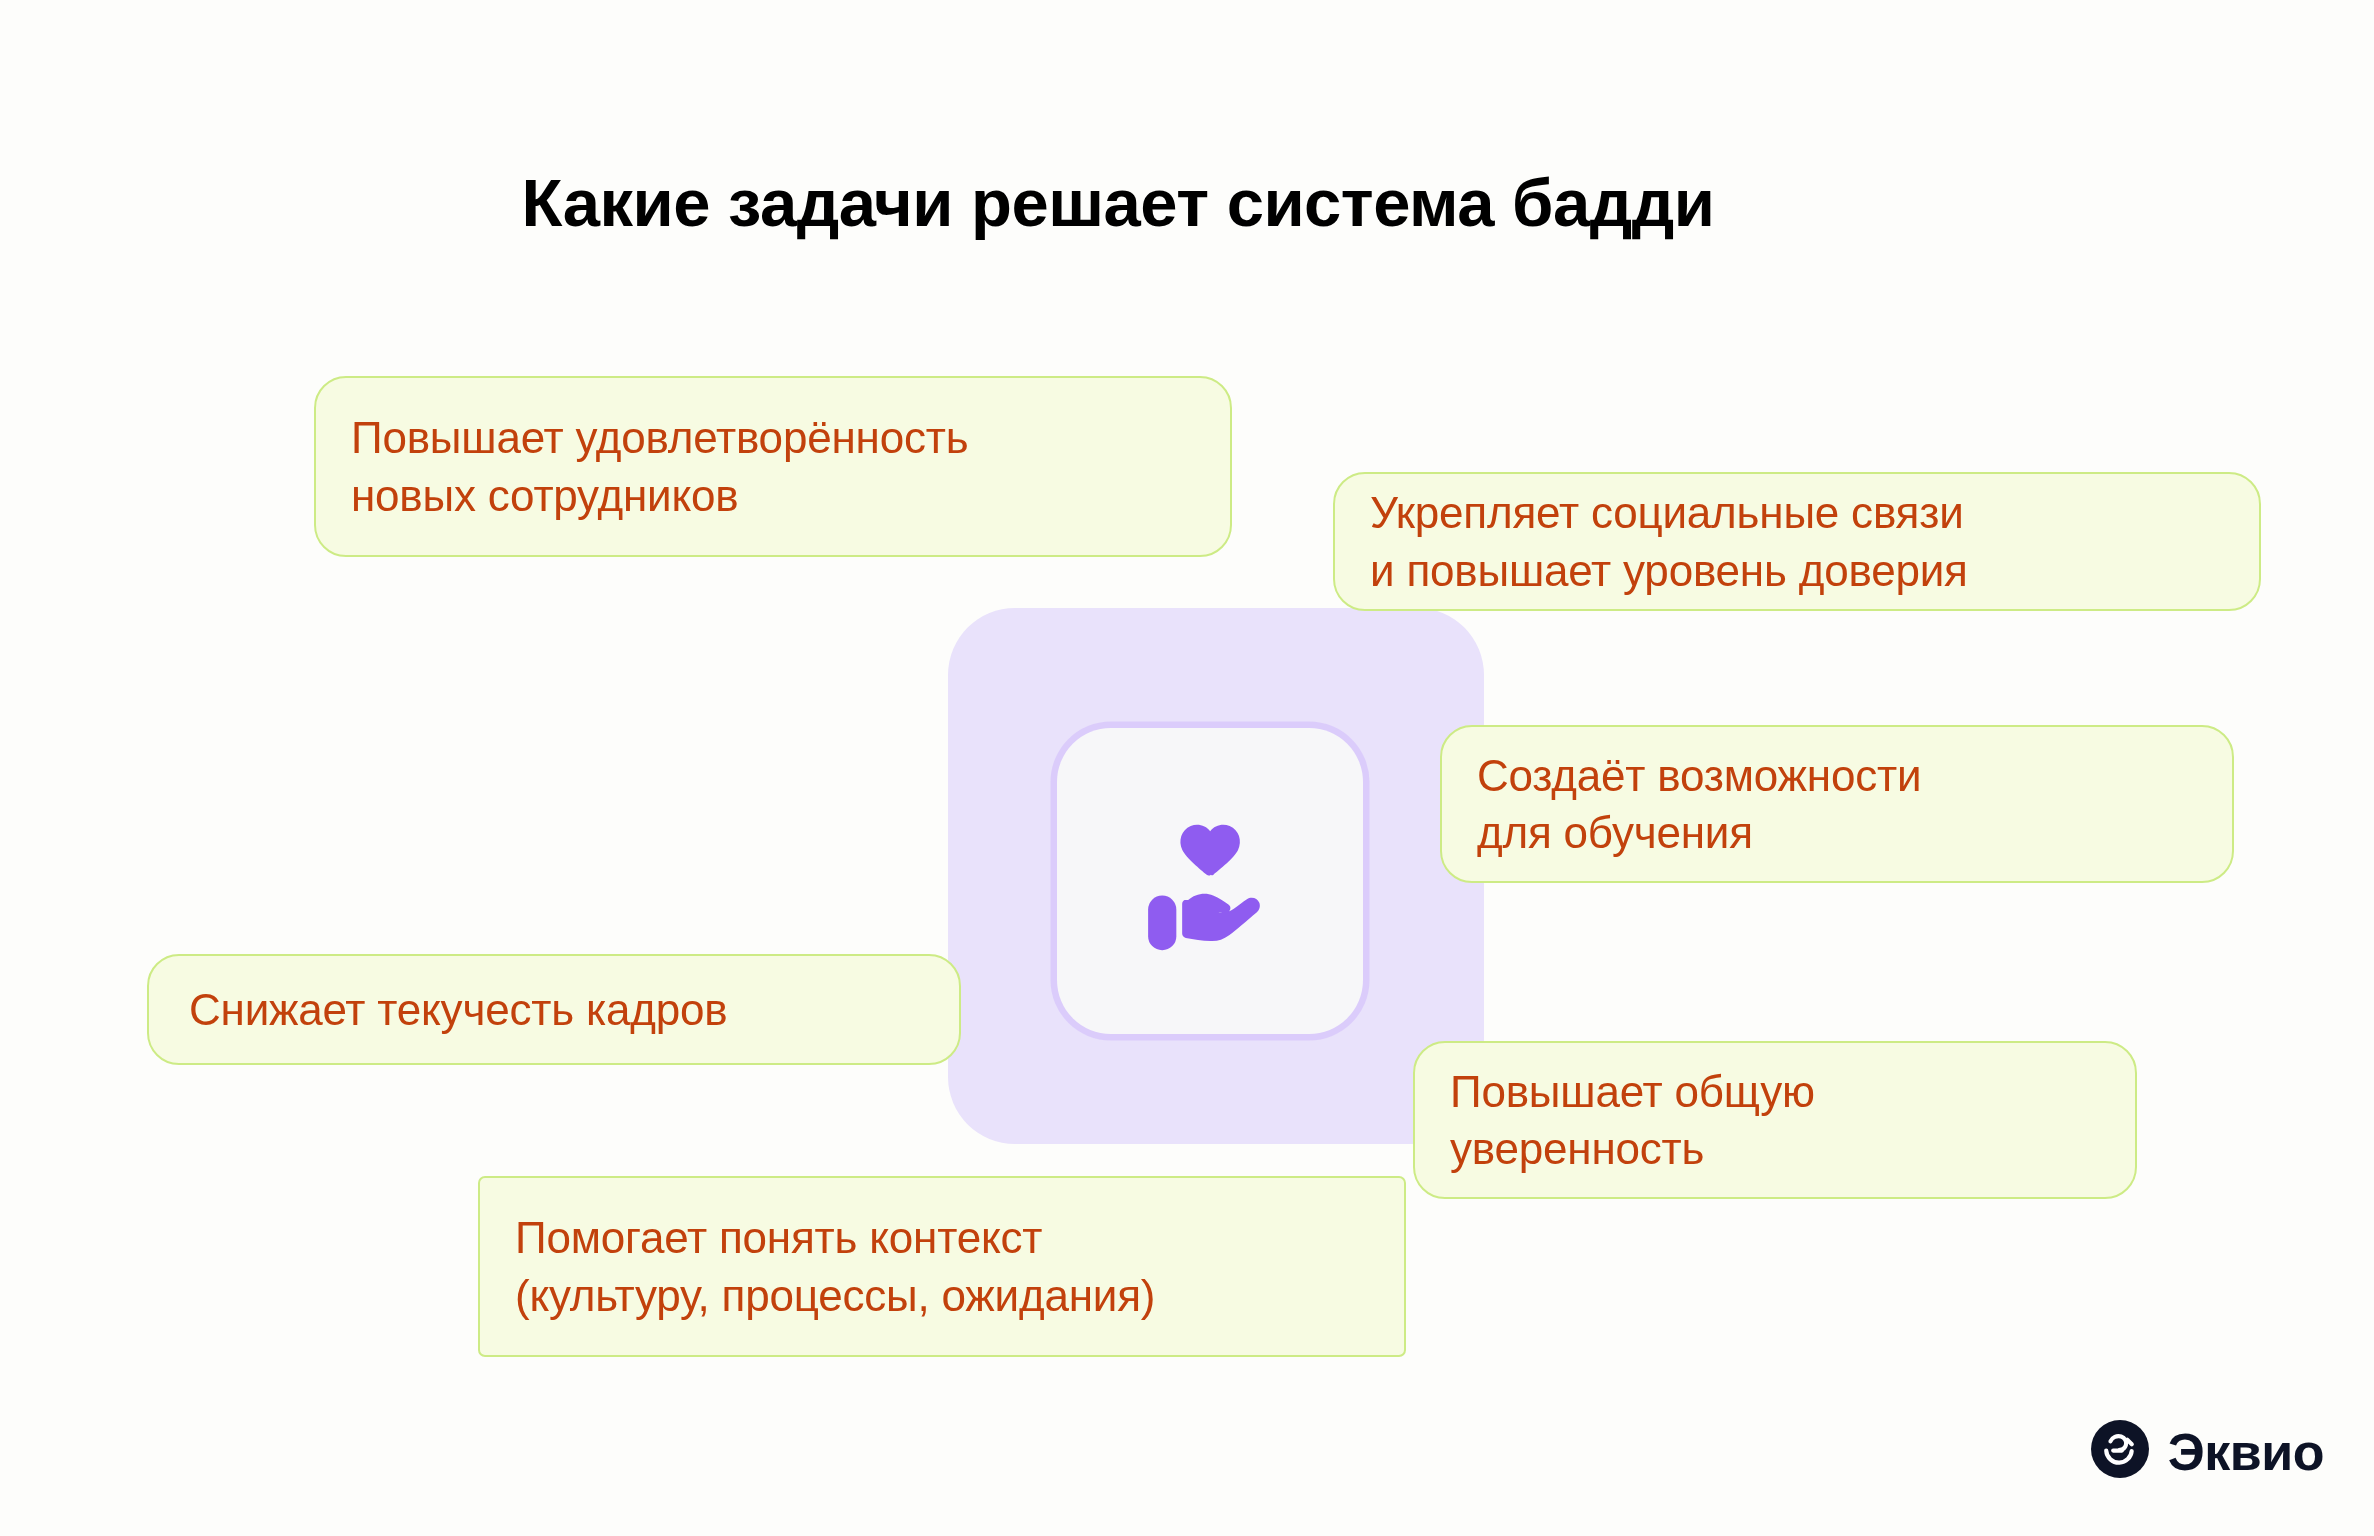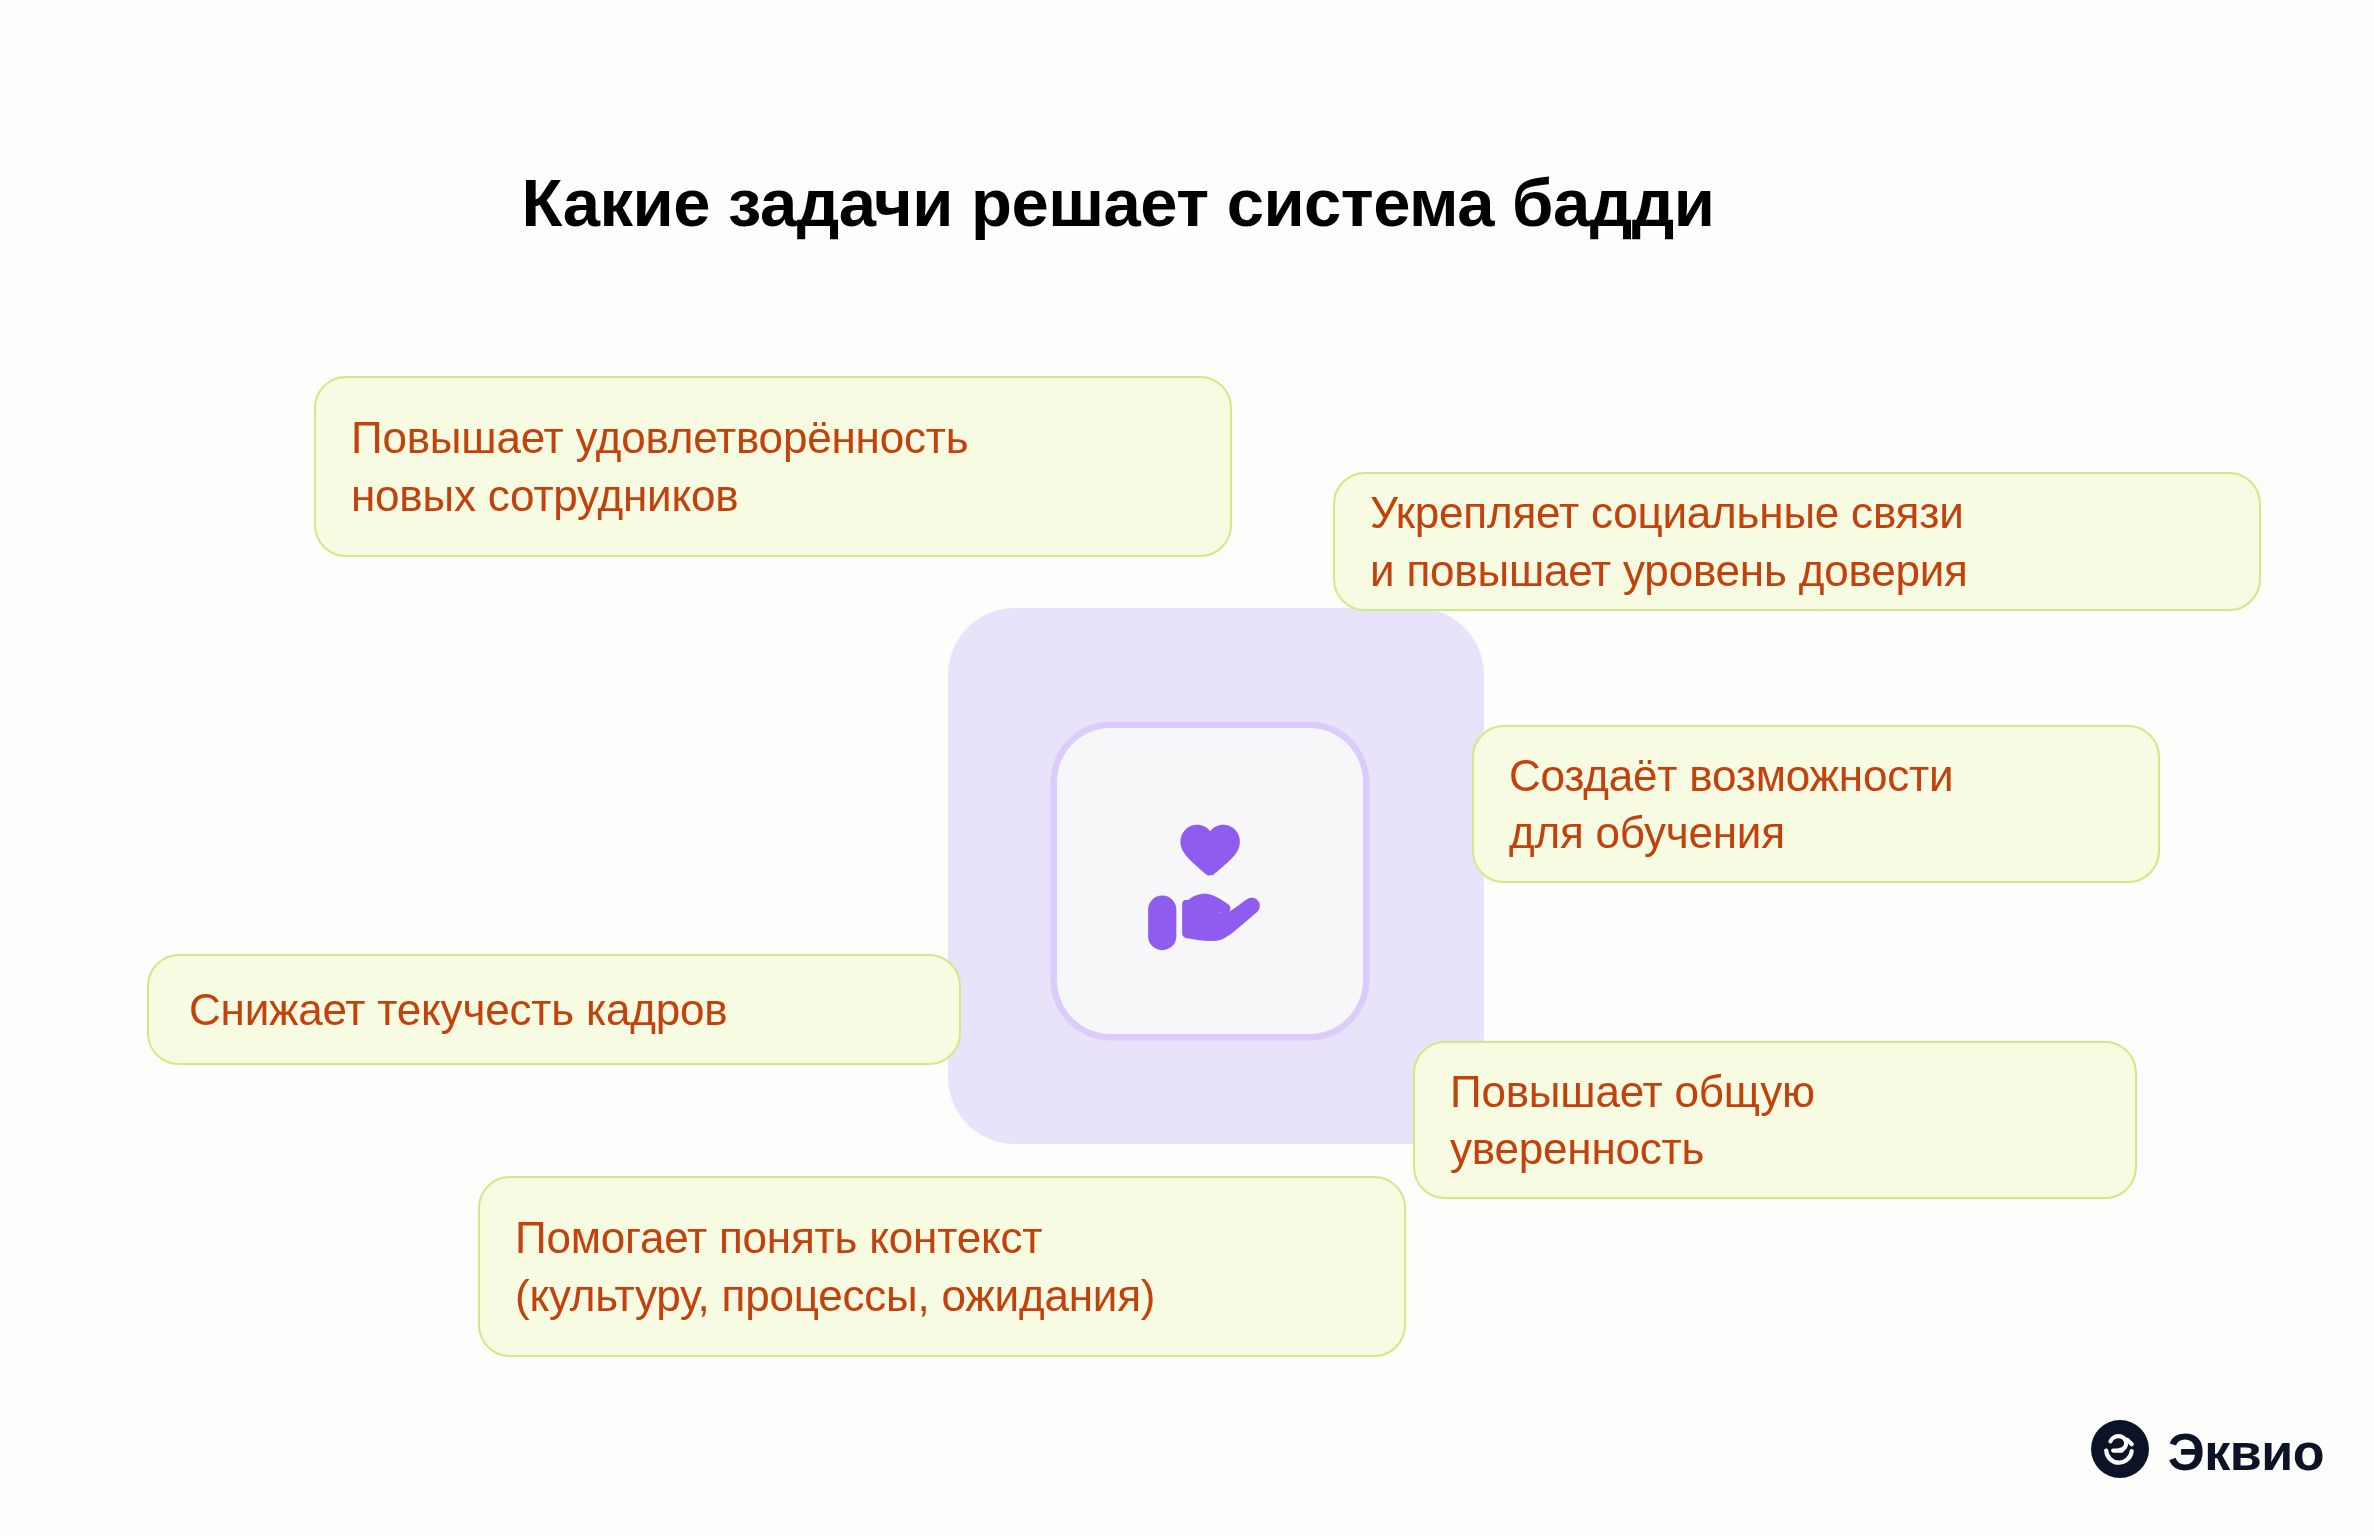--- a/index.html
+++ b/index.html
@@ -87,24 +87,24 @@
     line-height: 1.30;
     color: #c2410c;
     letter-spacing: -0.2px;
     white-space: pre-line;
   }
 
   
   #card-satisfaction   { left: 314px;  top: 376px;  width: 918px;  height: 181px; }
   #card-social-ties    { left: 1333px; top: 452px;  width: 928px; height: 139px; margin-top: 20px; }
   #card-productivity   { left: 150px;  top: 686px;  width: 814px;  height: 111px; }
-  #card-learning       { left: 1440px; top: 725px;  width: 688px;  height: 158px; margin-left: 32px; }
+  #card-learning       { left: 1440px; top: 725px;  width: 794px;  height: 158px; }
   #card-turnover       { left: 147px;  top: 954px; width: 814px;  height: 111px; padding-left: 40px; }
   #card-confidence     { left: 1413px; top: 1041px; width: 724px;  height: 158px; }
-  #card-context        { left: 478px;  top: 1176px; width: 928px; height: 181px; }
+  #card-context        { left: 478px;  top: 1176px; width: 928px; height: 181px; border-radius: 7px; }
 
   
   #logo {
     position: absolute;
     right: 51px;
     bottom: 58px;
     display: flex;
     align-items: flex-end;
     gap: 18.6px;
     z-index: 5;

